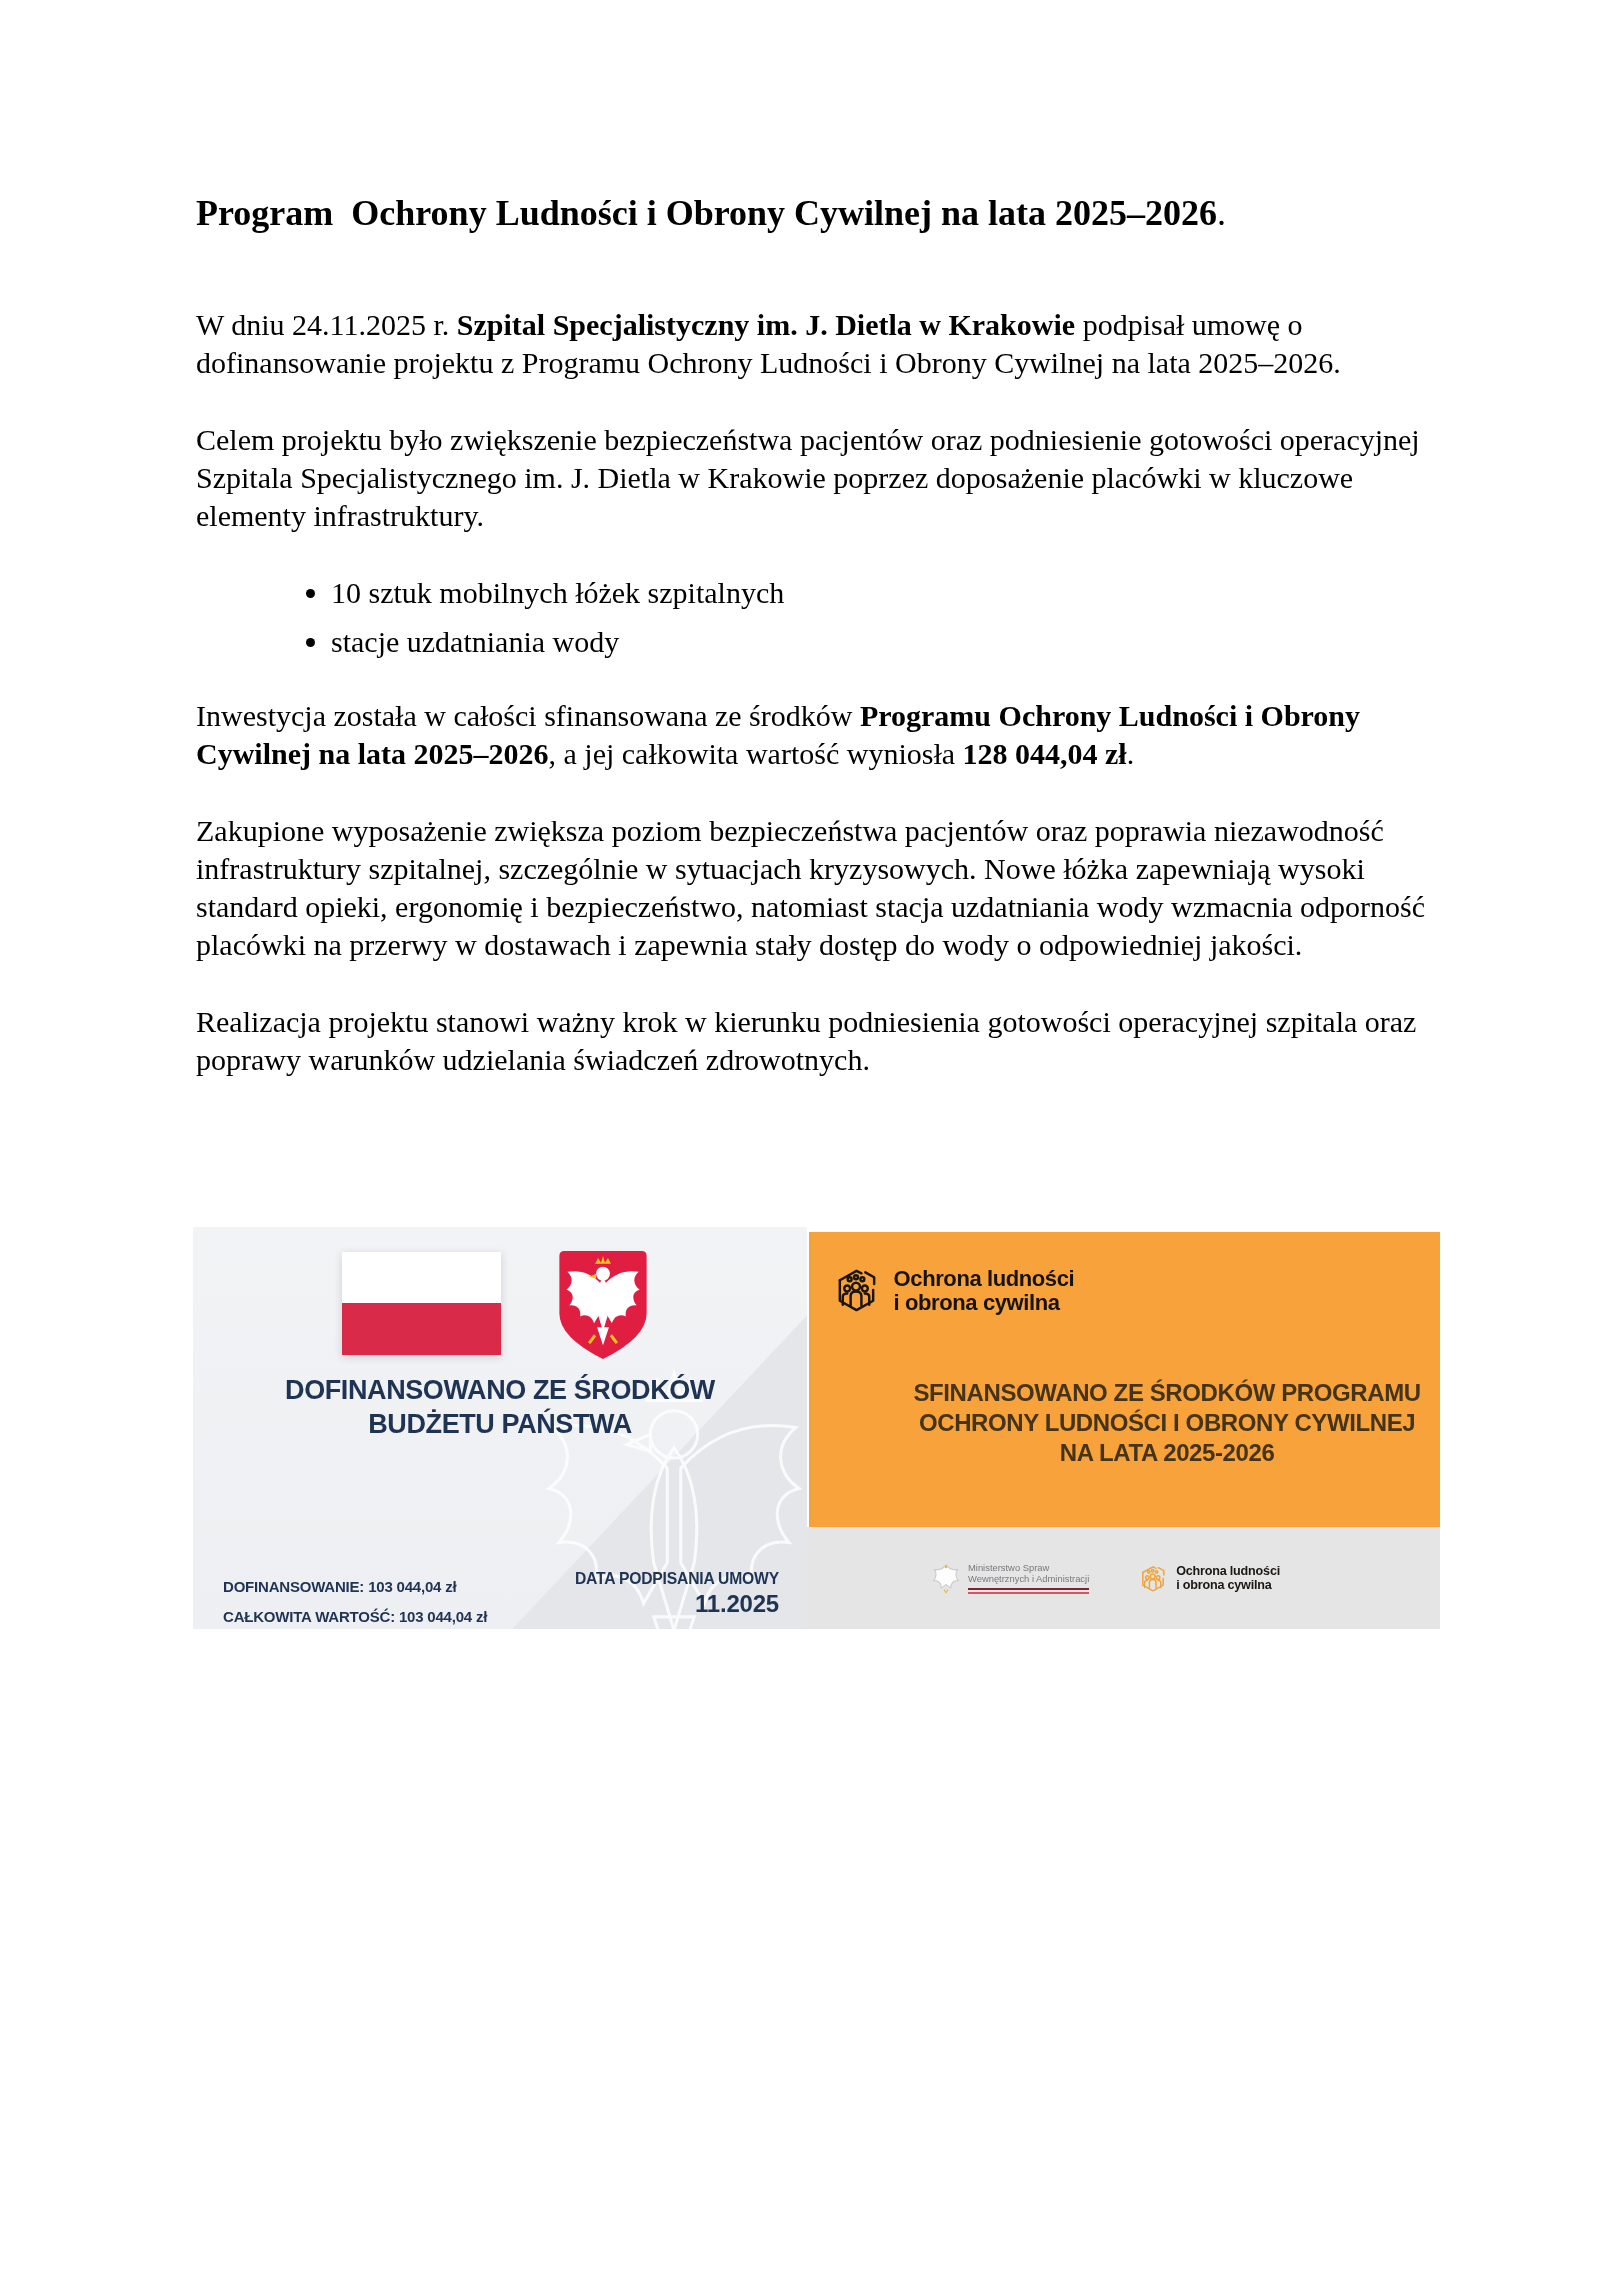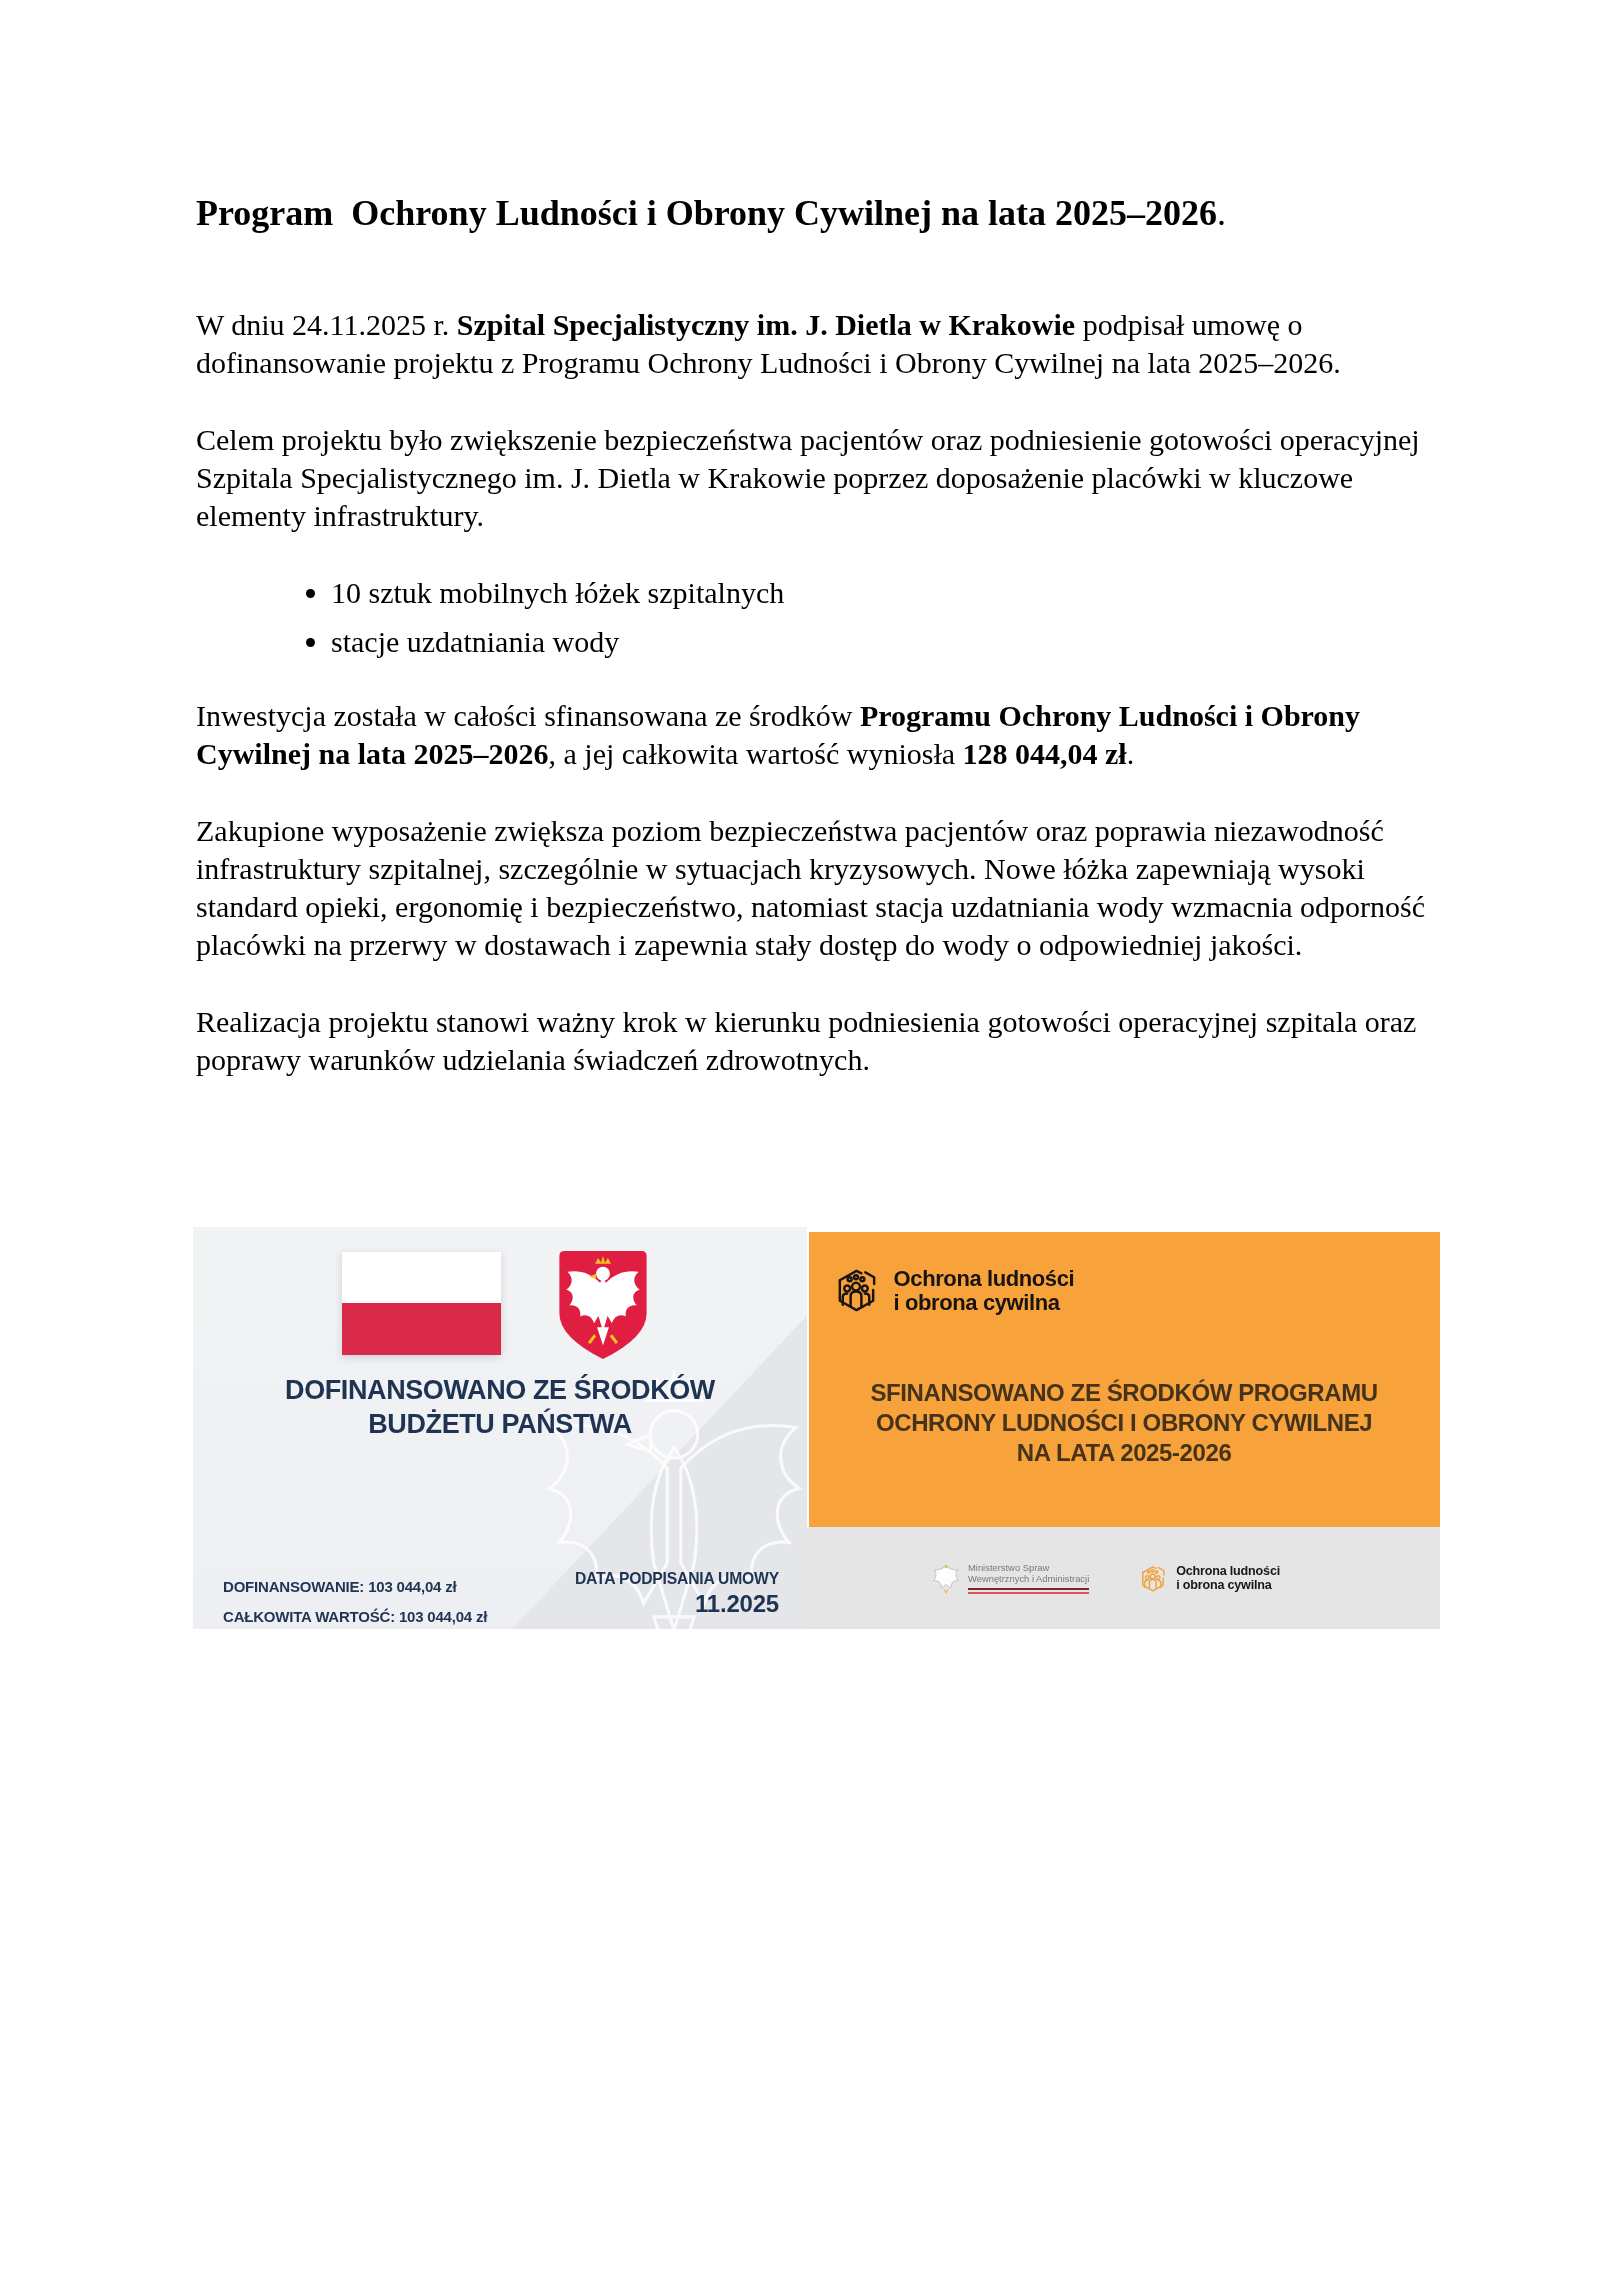--- a/index.html
+++ b/index.html
@@ -76,21 +76,21 @@
   .orange{
     position:absolute;left:1.6px;top:4.7px;width:631px;height:295px;background:#F8A23B;
   }
   .ol-icon{position:absolute;left:23.6px;top:28px;width:49px;height:60px;color:#1A1512;}
   .ol-text{
     position:absolute;left:85px;top:35px;
     font-weight:bold;font-size:22px;line-height:24px;color:#171310;letter-spacing:-0.4px;
   }
   .or-finance{
     position:absolute;left:0;top:146px;width:100%;text-align:center;
-    font-weight:bold;font-size:24px;line-height:30px;color:#45341A;letter-spacing:-0.4px;
+    font-weight:bold;font-size:24px;line-height:30px;color:#45341A;letter-spacing:-0.4px;padding-left:43px;
   }
   .logos-strip{
     position:absolute;left:0;top:300px;width:633px;height:102px;background:#e5e5e5;
     display:flex;align-items:center;justify-content:center;gap:49px;
     padding-right:36px;box-sizing:border-box;
   }
   .mswia{display:flex;align-items:center;gap:7px;}
   .mswia-eagle{width:30px;height:33px;flex:0 0 auto;}
   .mswia-txt{font-size:9.4px;line-height:11px;color:#77787C;letter-spacing:0;}
   .mswia-rule{margin-top:3.9px;}

